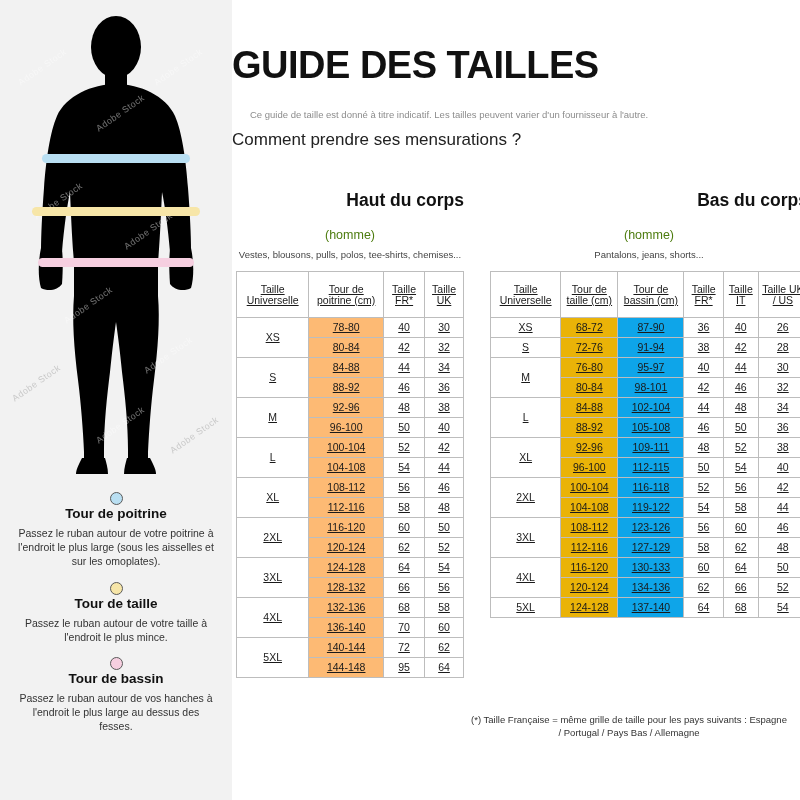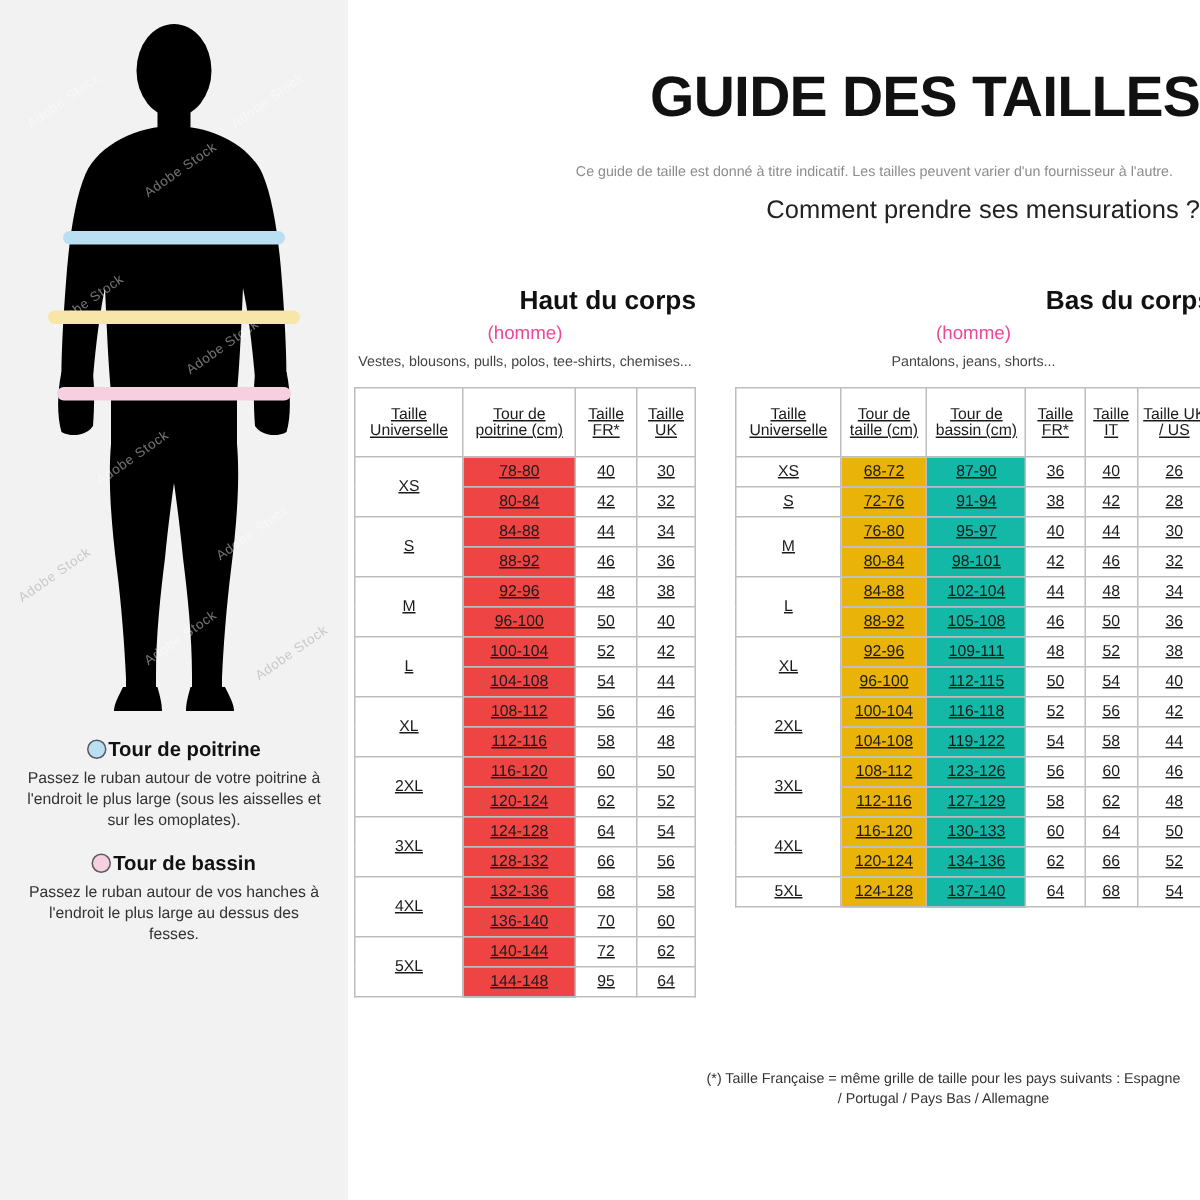--- a/index.html
+++ b/index.html
@@ -53,38 +53,38 @@
   #legend {
     position: absolute;
     left: 0; top: 492px;
     width: 232px;
     text-align: center;
     padding: 0 12px;
   }
   .legend-block { margin-bottom: 13px; }
   .legend-title-row {
     display: flex; align-items: center; justify-content: center;
-    gap: 1px; margin-bottom: 5px;
+    gap: 1px; margin-bottom: 5px; flex-direction: column;
   }
   .legend-dot {
     width: 13px; height: 13px; border-radius: 50%;
     border: 1.5px solid #5a5a5a;
     display: inline-block;
   }
   .legend-title { font-size: 13.5px; font-weight: bold; color: #111; }
   .legend-text {
     font-size: 10.5px; line-height: 1.35; color: #333;
     padding: 0 6px;
   }
 
   
   #header {
     position: absolute;
     left: 232px; top: 0; width: 568px;
-    text-align: right;
+    text-align: left;
   }
   #main-title {
     margin-top: 44px;
     font-size: 38px;
     font-weight: bold;
     letter-spacing: -0.5px;
     color: #111;
   }
   #subtitle {
     margin-top: 10px;
@@ -108,22 +108,22 @@
 
   .tbl-heading {
     text-align: right;
     font-size: 17.5px;
     font-weight: bold;
     color: #111;
   }
   .tbl-sub {
     text-align: center;
     font-size: 12.5px;
-    color: #ec4899;
-    margin-top: 4px;
+    color: #4d7c0f;
+    margin-top: 17px;
   }
   .tbl-desc {
     text-align: center;
     font-size: 9.5px;
     color: #444;
     margin-top: 7px;
     line-height: 1.3;
   }
 
   table.size {
@@ -142,23 +142,23 @@
     line-height: 1.05;
   }
   table.size th {
     font-weight: normal;
     height: 46px;
     padding: 2px 2px;
     vertical-align: middle;
     font-size: 10.5px;
   }
   td.size-label { font-size: 11px; }
-  .c-blue { background: #ef4444; }
+  .c-blue { background: #fdba74; }
   .c-yellow { background: #eab308; }
-  .c-pink { background: #14b8a6; }
+  .c-pink { background: #0ea5e9; }
 
   #footnote {
     position: absolute;
     left: 470px; top: 713px;
     width: 318px;
     text-align: center;
     font-size: 9.5px;
     color: #333;
     line-height: 1.4;
   }
@@ -232,20 +232,27 @@
     <div id="legend">
       <div class="legend-block">
         <div class="legend-title-row">
           <span class="legend-dot" style="background:#b9dff2"></span>
           <span class="legend-title">Tour de poitrine</span>
         </div>
         <div class="legend-text">Passez le ruban autour de votre poitrine à l'endroit le plus large (sous les aisselles et sur les omoplates).</div>
       </div>
       <div class="legend-block">
         <div class="legend-title-row">
+          <span class="legend-dot" style="background:#f7e6a8"></span>
+          <span class="legend-title">Tour de taille</span>
+        </div>
+        <div class="legend-text">Passez le ruban autour de votre taille à l'endroit le plus mince.</div>
+      </div>
+      <div class="legend-block">
+        <div class="legend-title-row">
           <span class="legend-dot" style="background:#f6cfe0"></span>
           <span class="legend-title">Tour de bassin</span>
         </div>
         <div class="legend-text">Passez le ruban autour de vos hanches à l'endroit le plus large au dessus des fesses.</div>
       </div>
     </div>
   </div>
 
   <div id="header">
     <div id="main-title">GUIDE DES TAILLES</div>

